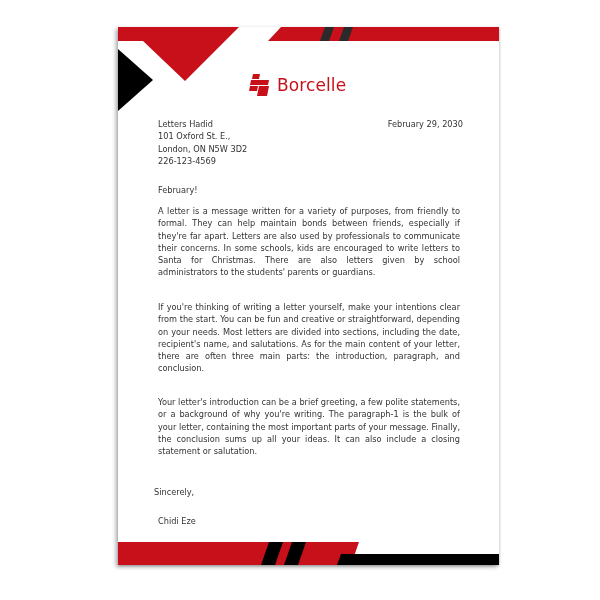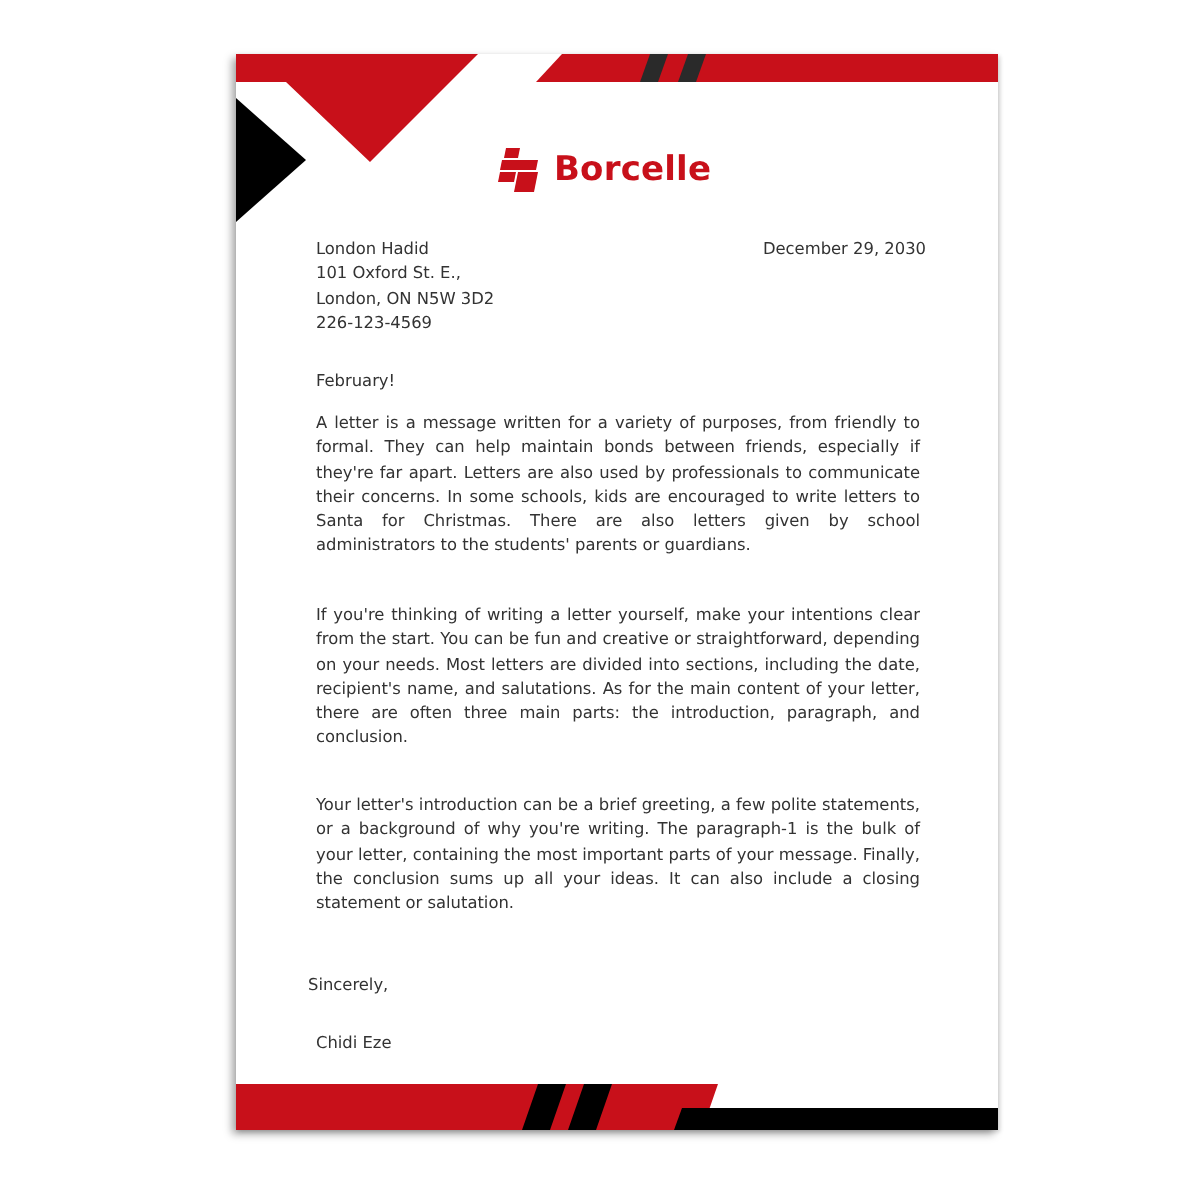--- a/index.html
+++ b/index.html
@@ -1,20 +1,20 @@
 <!DOCTYPE html>
 <html><head>
 <meta charset="utf-8">
 <style>
   html, body { margin:0; padding:0; }
   body { width:600px; height:600px; background:#ffffff; position:relative; overflow:hidden; font-family:"DejaVu Sans", sans-serif; }
   .page { position:absolute; left:118px; top:27px; width:381px; height:538px; background:#fff; box-shadow: -2px 2px 4px rgba(0,0,0,0.35), 1px 1px 2px rgba(0,0,0,0.15); overflow:hidden; }
   .deco { position:absolute; left:0; top:0; }
   .logo { position:absolute; left:131px; top:47px; height:22px; display:flex; align-items:center; }
-  .logo-name { font-family:"DejaVu Sans", sans-serif; font-weight:bold; font-size:17px; color:#c8101a; margin-left:7px; letter-spacing:0.1px; }
+  .logo-name { font-family:"DejaVu Sans", sans-serif; font-weight:normal; font-size:17px; color:#c8101a; margin-left:7px; letter-spacing:0.1px; }
   .txt { position:absolute; font-size:8.2px; color:#333; line-height:12.3px; }
   .sender { left:40px; top:91px; }
   .date { right:36px; top:91px; text-align:right; }
   .greet { left:40px; top:157px; }
   .para { left:40px; width:302px; text-align:justify; }
   .p1 { top:178px; }
   .p2 { top:274px; }
   .p3 { top:369px; }
   .closing { left:36px; top:459px; }
   .signer { left:40px; top:488px;text-align:right; }
@@ -45,27 +45,27 @@
     <svg width="21" height="22" viewBox="0 0 21 22">
       <polygon points="4,0 11,0 10,5 3,5" fill="#c8101a"></polygon>
       <polygon points="2,6 20,6 19,11 1,11" fill="#c8101a"></polygon>
       <polygon points="1,12 9,12 8,17 0,17" fill="#c8101a"></polygon>
       <polygon points="10,12 20,12 18,22 8,22" fill="#c8101a"></polygon>
     </svg>
     <span class="logo-name">Borcelle</span>
   </div>
 
   <div class="txt sender">
-    <div>London Hadid</div>
+    <div>Letters Hadid</div>
     <div>101 Oxford St. E.,</div>
     <div>London, ON N5W 3D2</div>
     <div>226-123-4569</div>
   </div>
 
-  <div class="txt date">December 29, 2030</div>
+  <div class="txt date">February 29, 2030</div>
 
   <div class="txt greet">February!</div>
 
   <div class="txt para p1">A letter is a message written for a variety of purposes, from friendly to formal. They can help maintain bonds between friends, especially if they're far apart. Letters are also used by professionals to communicate their concerns. In some schools, kids are encouraged to write letters to Santa for Christmas. There are also letters given by school administrators to the students' parents or guardians.</div>
   <div class="txt para p2">If you're thinking of writing a letter yourself, make your intentions clear from the start. You can be fun and creative or straightforward, depending on your needs. Most letters are divided into sections, including the date, recipient's name, and salutations. As for the main content of your letter, there are often three main parts: the introduction, paragraph, and conclusion.</div>
   <div class="txt para p3">Your letter's introduction can be a brief greeting, a few polite statements, or a background of why you're writing. The paragraph-1 is the bulk of your letter, containing the most important parts of your message. Finally, the conclusion sums up all your ideas. It can also include a closing statement or salutation.</div>
 
   <div class="txt closing">Sincerely,</div>
   <div class="txt signer">Chidi Eze</div>
 </div>

